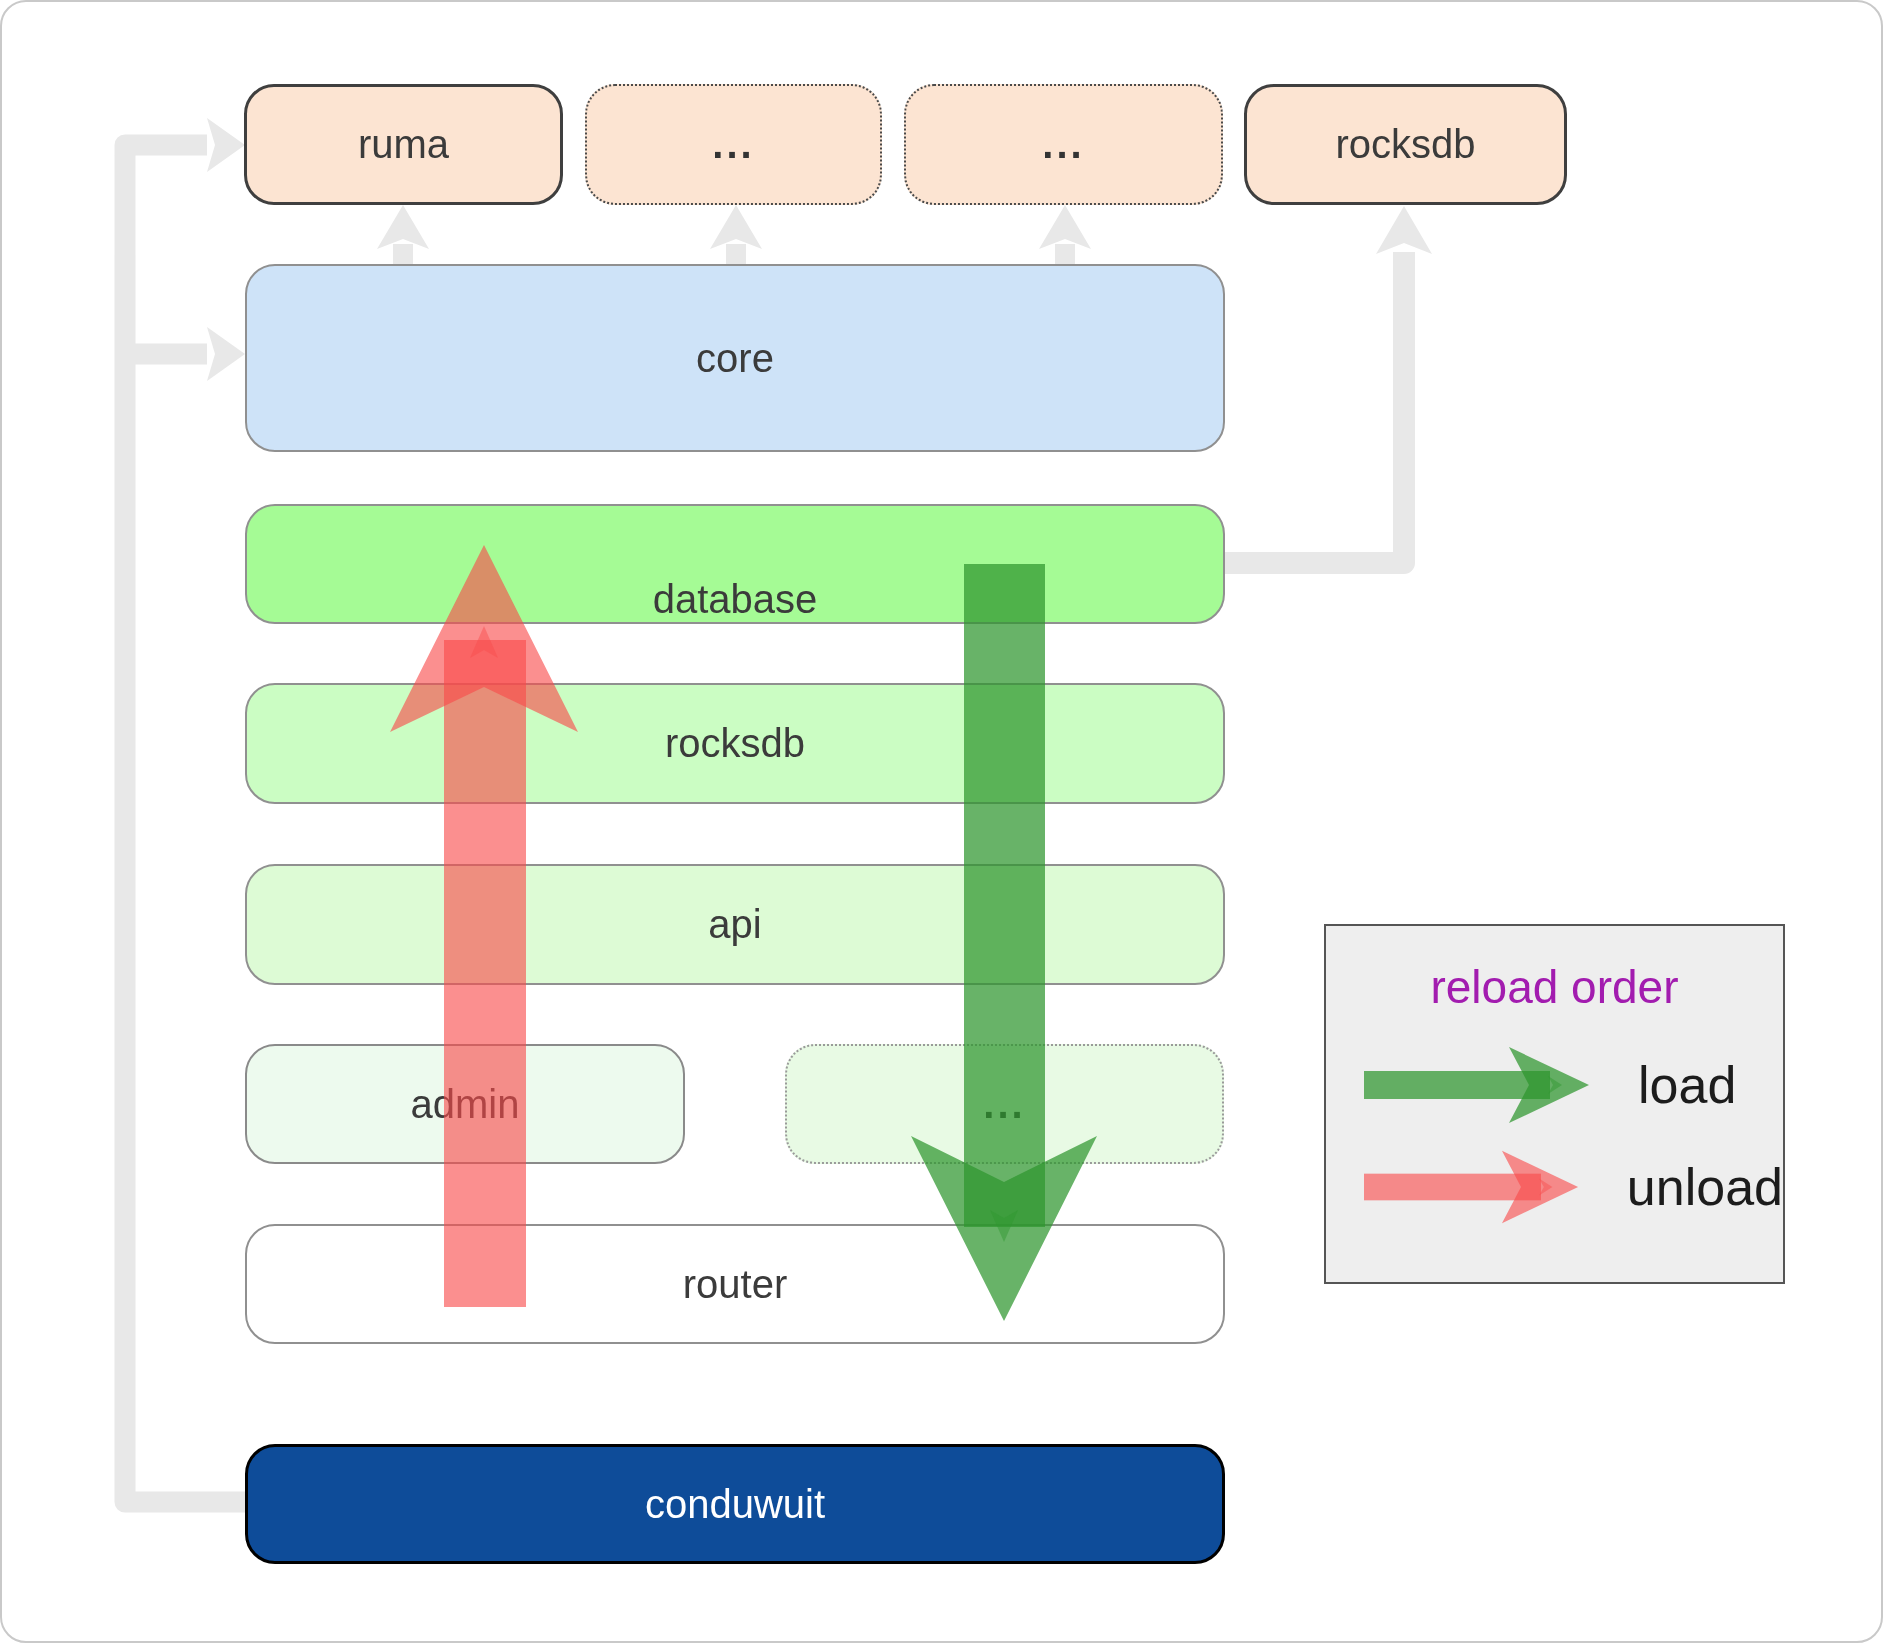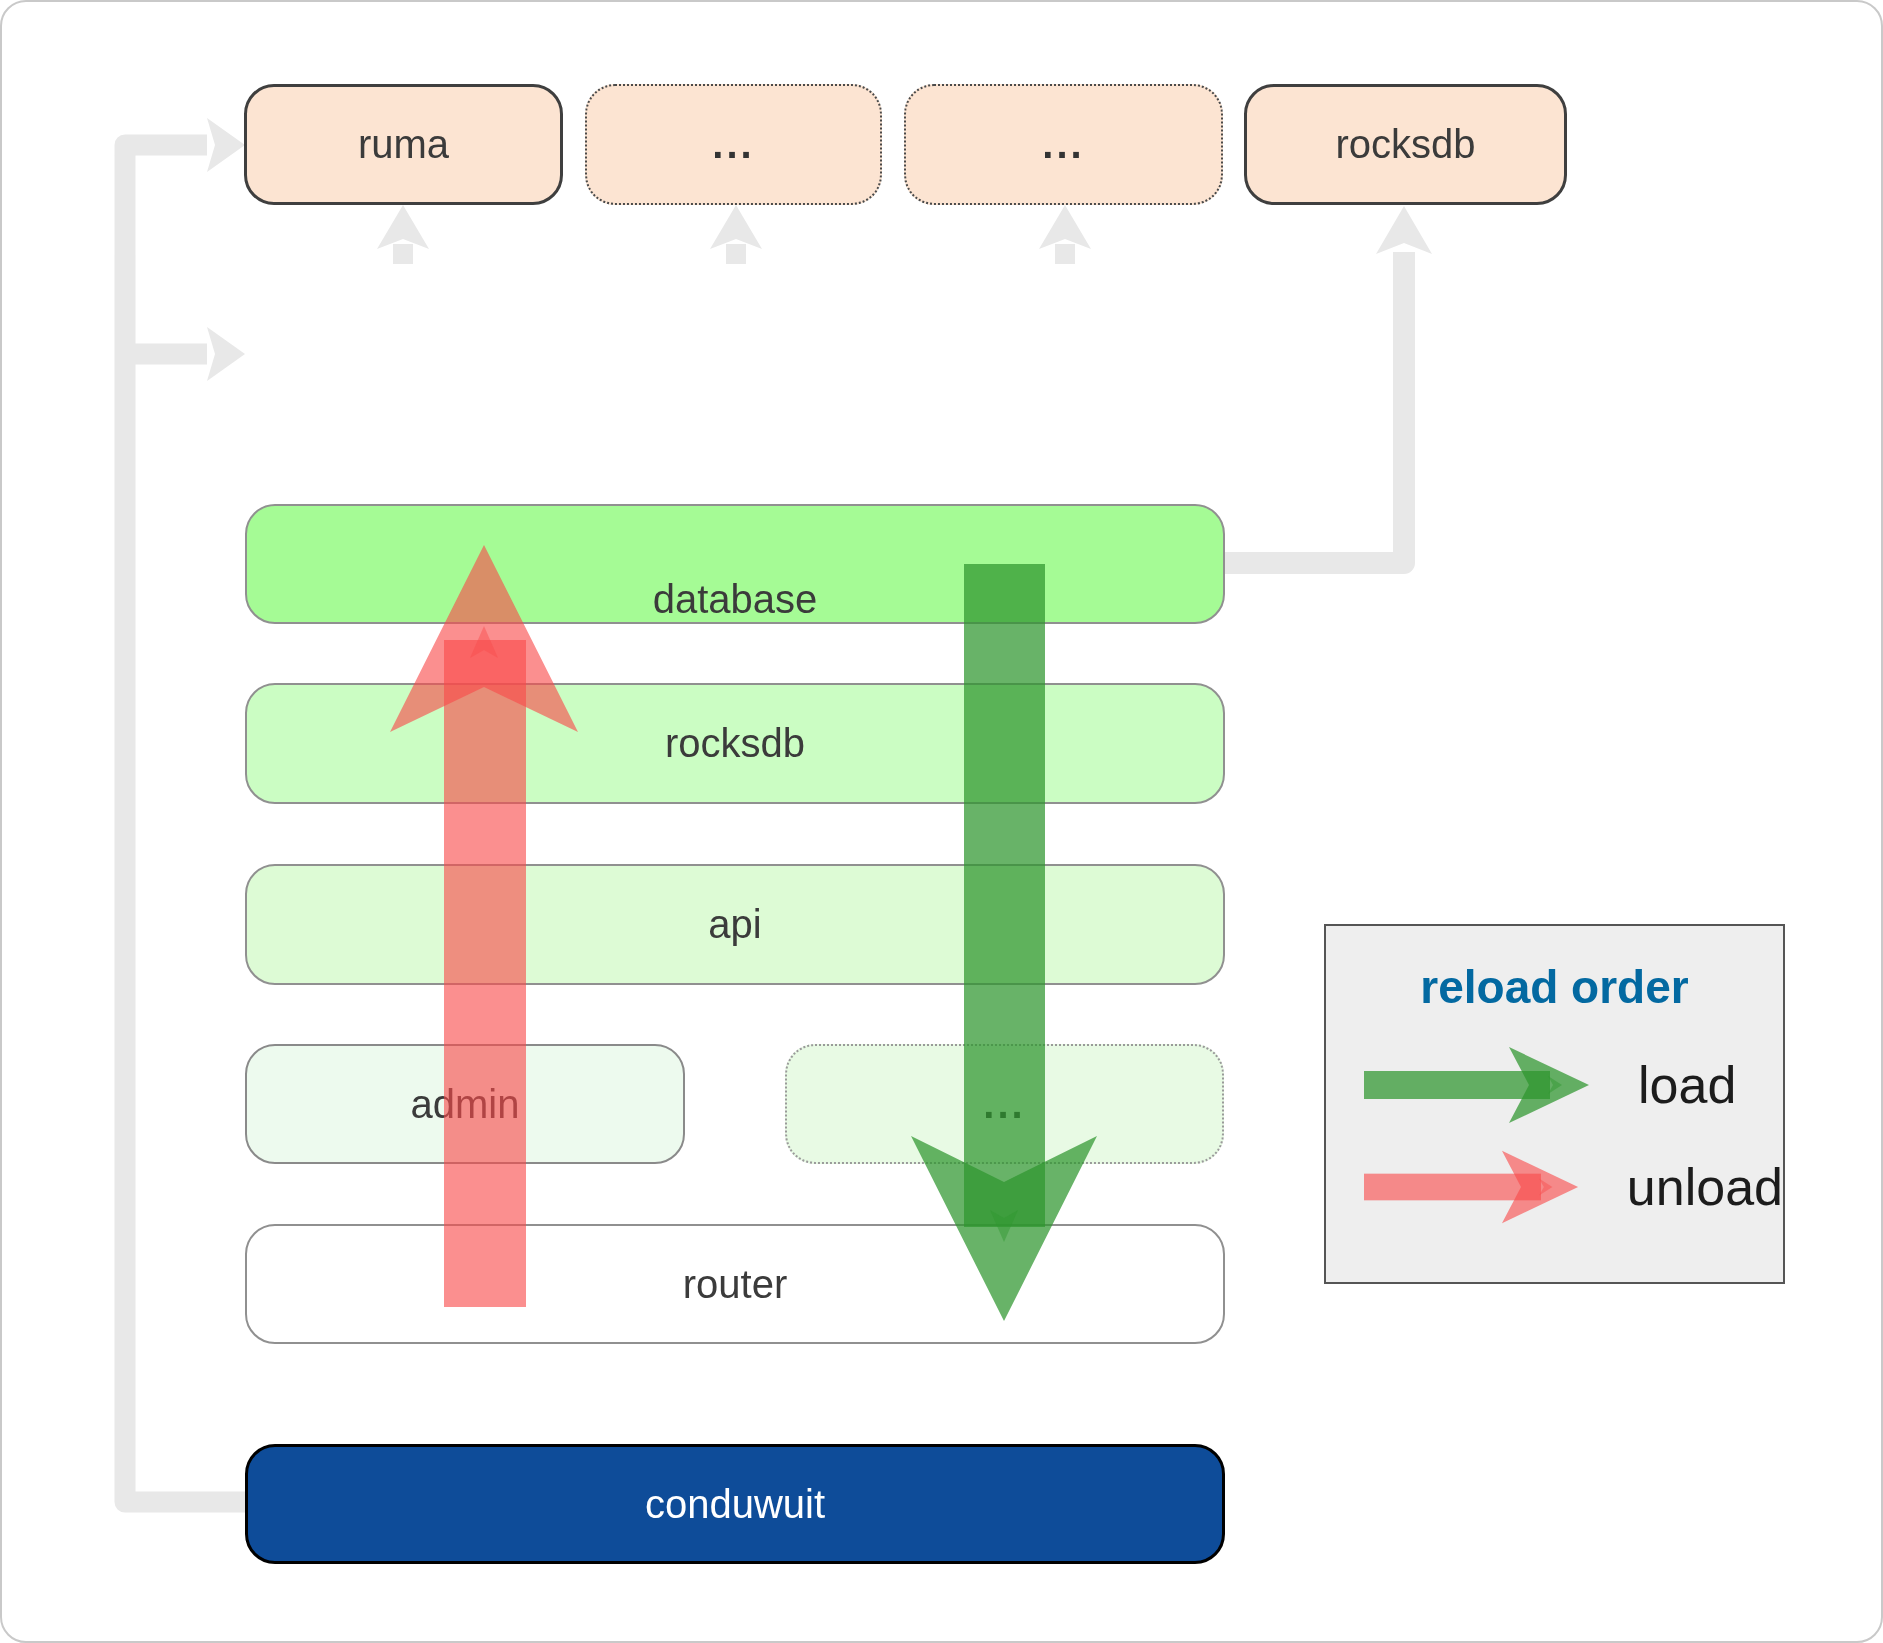--- a/index.html
+++ b/index.html
@@ -26,21 +26,21 @@
   .b-api     {left:243px; top:862px; width:980px; height:121px; background:var(--node-green-lighter,#DDFBD5); border:2px solid #909090;}
   .b-admin   {left:243px; top:1042px;width:440px; height:120px; background:var(--node-green-faint,#EDFAEE);   border:2px solid #8a8a8a;}
   .b-dots3   {left:783px; top:1042px;width:439px; height:120px; background:var(--node-green-faint2,#E8FAE4);  border:2px dotted #9a9a9a;}
   .b-router  {left:243px; top:1222px;width:980px; height:120px; background:#ffffff; border:2px solid #909090;}
   .b-conduwuit{left:243px;top:1442px;width:980px; height:120px; background:var(--node-navy,#0E4C99); border:3px solid #000; color:#ffffff; font-weight:500;}
   .dots{font-weight:bold; letter-spacing:3px; color:#333;}
   .legend{
     position:absolute; left:1322px; top:922px; width:461px; height:360px;
     background:var(--legend-bg,#EEEEEE); border:2px solid #555; box-sizing:border-box;
   }
-  .legend-title{margin-top:34px; text-align:center; font-size:46px; color:#0369a1;font-weight:bold;}
+  .legend-title{margin-top:34px; text-align:center; font-size:46px; color:#a21caf;}
   .legend-row{display:flex; align-items:center; height:90px; margin-left:38px;}
   .legend-row.first{margin-top:26px;}
   .legend-row.second{margin-top:12px;}
   .legend-label{margin-left:44px; font-size:52px; color:#1c1c1c;}
 </style>
 </head>
 <body>
 
 <div id="canvas">
 
@@ -67,20 +67,23 @@
     <span>ruma</span>
   </div>
   <div class="box b-dots1">
     <span class="dots">...</span>
   </div>
   <div class="box b-dots2">
     <span class="dots">...</span>
   </div>
   <div class="box b-rocksdb">
     <span>rocksdb</span>
+  </div>
+  <div class="box b-core">
+    <span>core</span>
   </div>
   <div class="box b-database">
     <span>database</span>
   </div>
   <div class="box b-service">
     <span>rocksdb</span>
   </div>
   <div class="box b-api">
     <span>api</span>
   </div>

